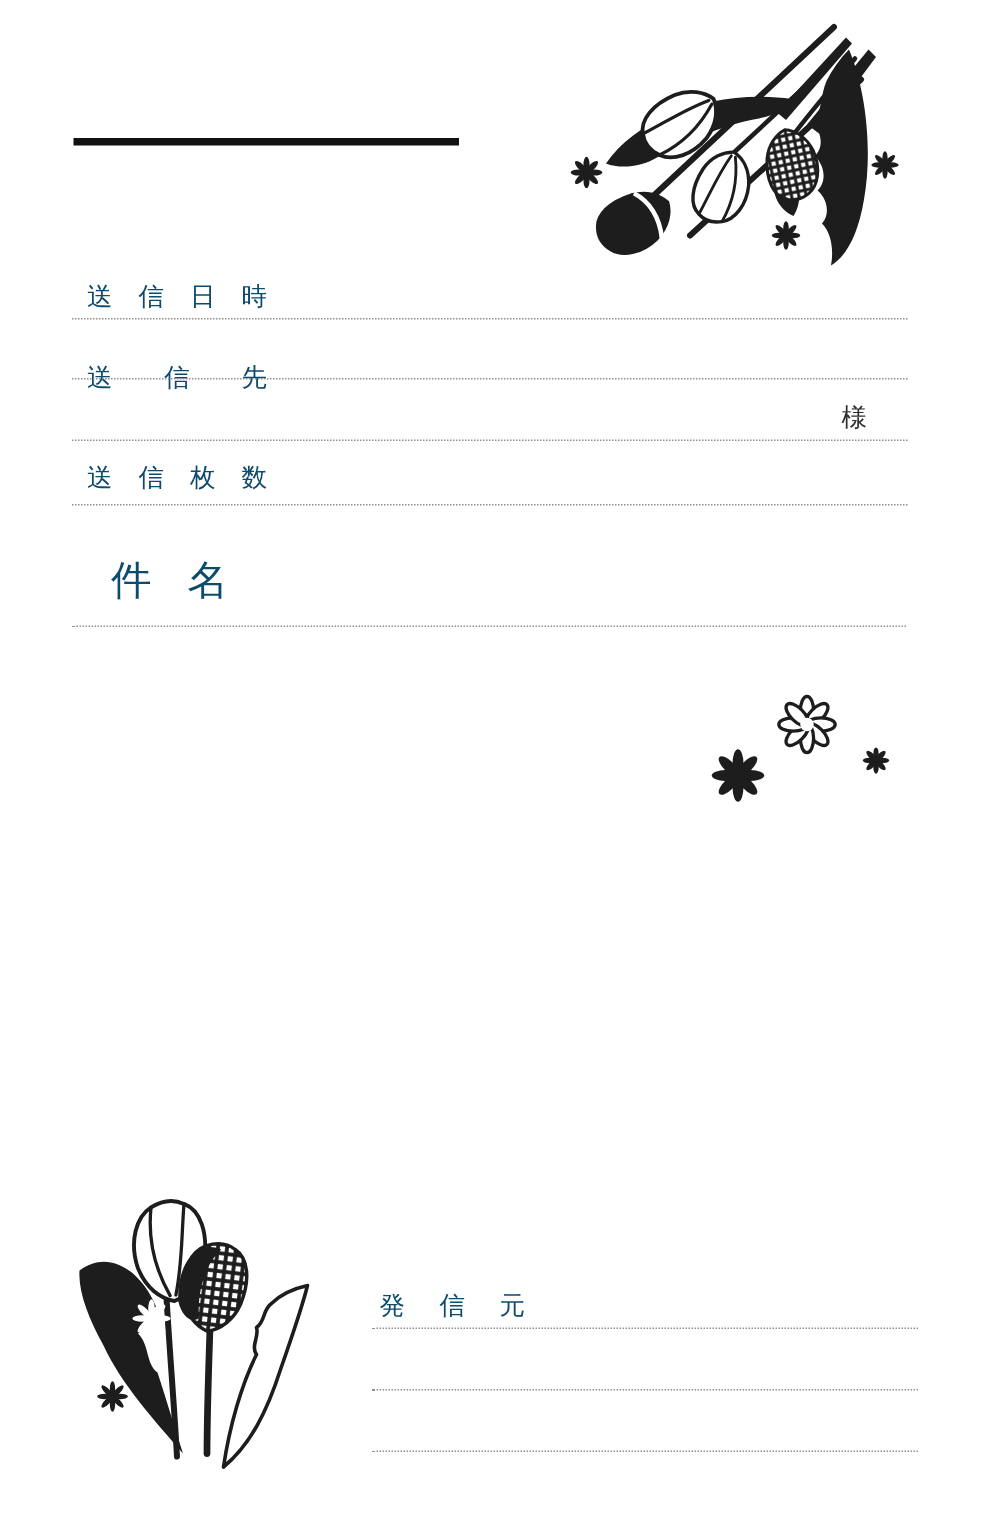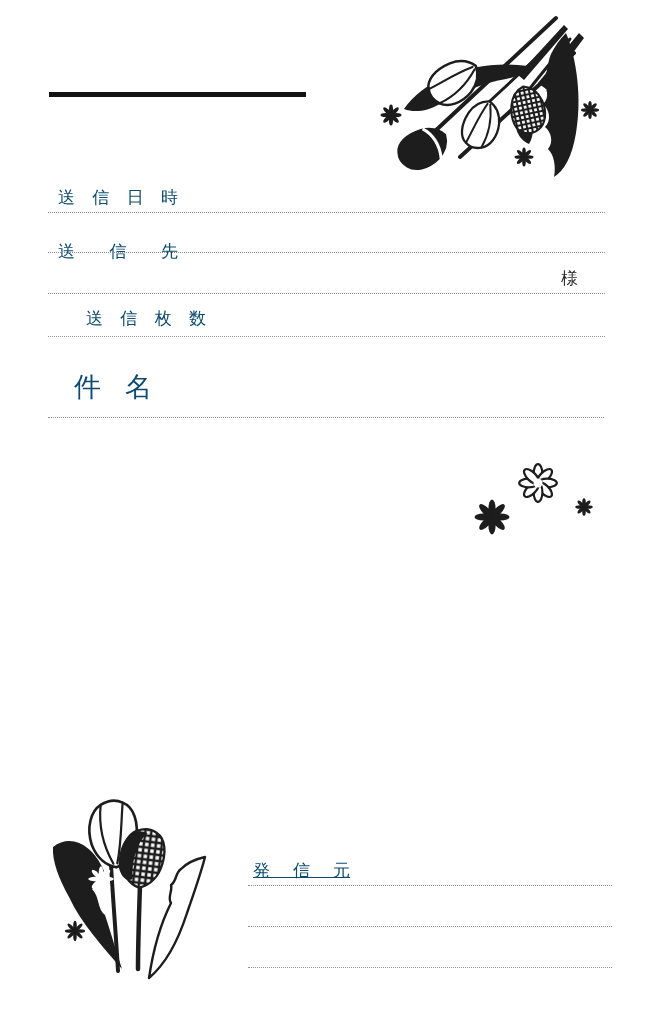--- a/index.html
+++ b/index.html
@@ -91,21 +91,21 @@
 
   <div class="flabel" style="left:58px;top:188px;width:120px;">送信日時</div>
   <div class="rule" style="left:48px;top:212px;width:557px;"></div>
 
   <div class="flabel" style="left:58px;top:228px;width:120px;margin-top:14px;">送信先</div>
   <div class="rule" style="left:48px;top:252px;width:557px;"></div>
 
   <div class="honorific" style="left:561px;top:269px;">様</div>
   <div class="rule" style="left:48px;top:293px;width:557px;"></div>
 
-  <div class="flabel" style="left:58px;top:309px;width:120px;margin-left:28px;">送信枚数</div>
+  <div class="flabel" style="left:58px;top:309px;width:120px;">送信枚数</div>
   <div class="rule" style="left:48px;top:336px;width:557px;"></div>
 
   <div class="flabel subject-label" style="left:58px;top:372px;width:78px;">件名</div>
   <div class="rule" style="left:48px;top:417px;width:556px;"></div>
 
   <svg class="deco" style="left:460px;top:455px;" width="140" height="85" viewBox="0 0 140 85">
     <defs>
       <ellipse id="pt3" cx="0" cy="-8.5" rx="3.6" ry="9"></ellipse>
       <g id="aster3">
         <use href="#pt3"></use>
@@ -177,18 +177,18 @@
 
     <g transform="translate(97,64) rotate(7) scale(1.15)">
       <use href="#cup2" fill="url(#waf2)" stroke="#1d1d1d" stroke-width="2"></use>
       <path d="M-19,10 C-22,-6 -17,-19 -8,-23 C-4,-24 0,-24 2,-23 C-6,-14 -9,2 -6,18 C-10,22 -16,18 -19,10 Z" fill="#1d1d1d"></path>
     </g>
 
     <use href="#aster2" transform="translate(56,84) scale(0.85)" fill="#ffffff"></use>
     <use href="#aster2" transform="translate(30,136) scale(0.68)" fill="#1d1d1d"></use>
   </svg>
 
-  <div class="flabel" style="left:253px;top:861px;width:97px;text-decoration:underline;">発信元</div>
+  <div class="flabel" style="left:253px;top:861px;width:97px;">発信元</div>
   <div class="rule" style="left:248px;top:885px;width:364px;"></div>
   <div class="rule" style="left:248px;top:926px;width:364px;"></div>
   <div class="rule" style="left:248px;top:967px;width:364px;"></div>
 
 </div>
 
 </body></html>

